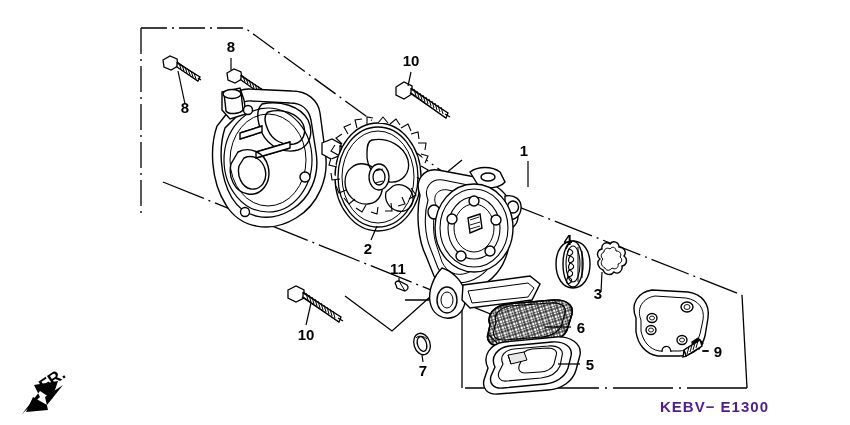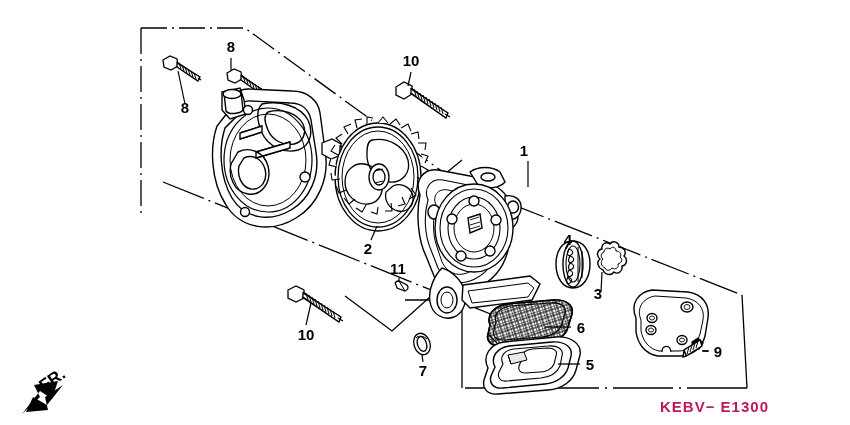--- a/index.html
+++ b/index.html
@@ -21,21 +21,21 @@
     top: 0;
     width: 850px;
     height: 425px;
   }
   .cap {
     position: absolute;
     font-family: "Liberation Sans", sans-serif;
     font-size: 15px;
     font-weight: bold;
     letter-spacing: 1px;
-    color: #be185d;
+    color: #4c1d95;
     white-space: nowrap;
   }
   text.lbl {
     font-family: "Liberation Sans", sans-serif;
     font-size: 15px;
     font-weight: bold;
     fill: #000;
   }
   text.fr {
     font-family: "Liberation Sans", sans-serif;

